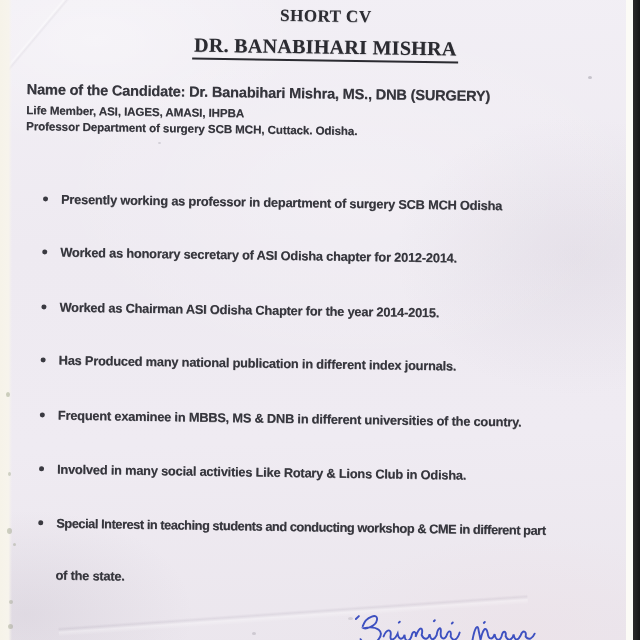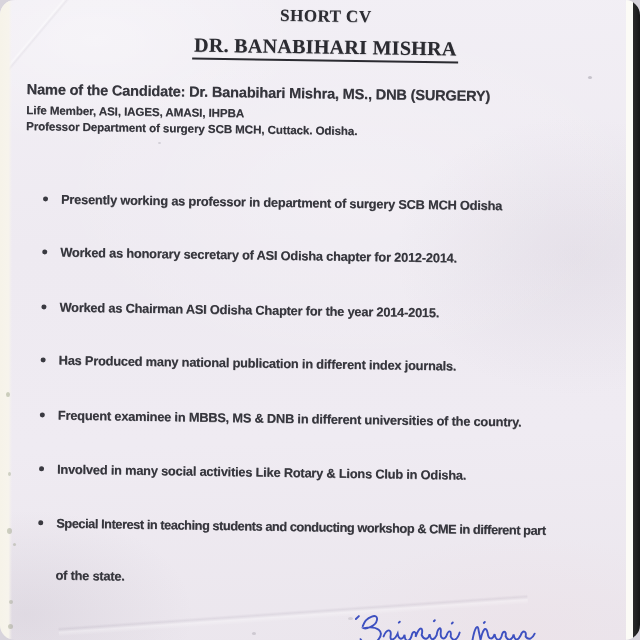--- a/index.html
+++ b/index.html
@@ -10,21 +10,20 @@
   }
   .paper{
     position:absolute;inset:0;overflow:hidden;
     background:
       radial-gradient(ellipse 300px 160px at 15% 6%, rgba(255,255,255,0.35), transparent 70%),
       radial-gradient(ellipse 260px 200px at 90% 40%, rgba(150,138,160,0.10), transparent 70%),
       radial-gradient(ellipse 240px 150px at 4% 96%, rgba(138,128,148,0.13), transparent 70%),
       radial-gradient(ellipse 280px 140px at 82% 99%, rgba(236,224,230,0.55), transparent 70%),
       radial-gradient(ellipse 420px 240px at 55% 30%, rgba(255,255,255,0.20), transparent 75%),
       linear-gradient(178deg,#f2eff5 0%,#eeeaf1 38%,#efebf2 68%,#ebe6ed 100%);
-    border-radius: 15px;
   }
   
   .edge-left{
     position:absolute;left:0;top:0;width:12px;height:640px;
     background:linear-gradient(to right,#f6f3e9 0%,#f7f4ec 70%,rgba(247,244,236,0) 100%);
   }
   .edge-right-light{
     position:absolute;right:7px;top:0;width:7px;height:640px;
     background:#fcfbf6;
   }

